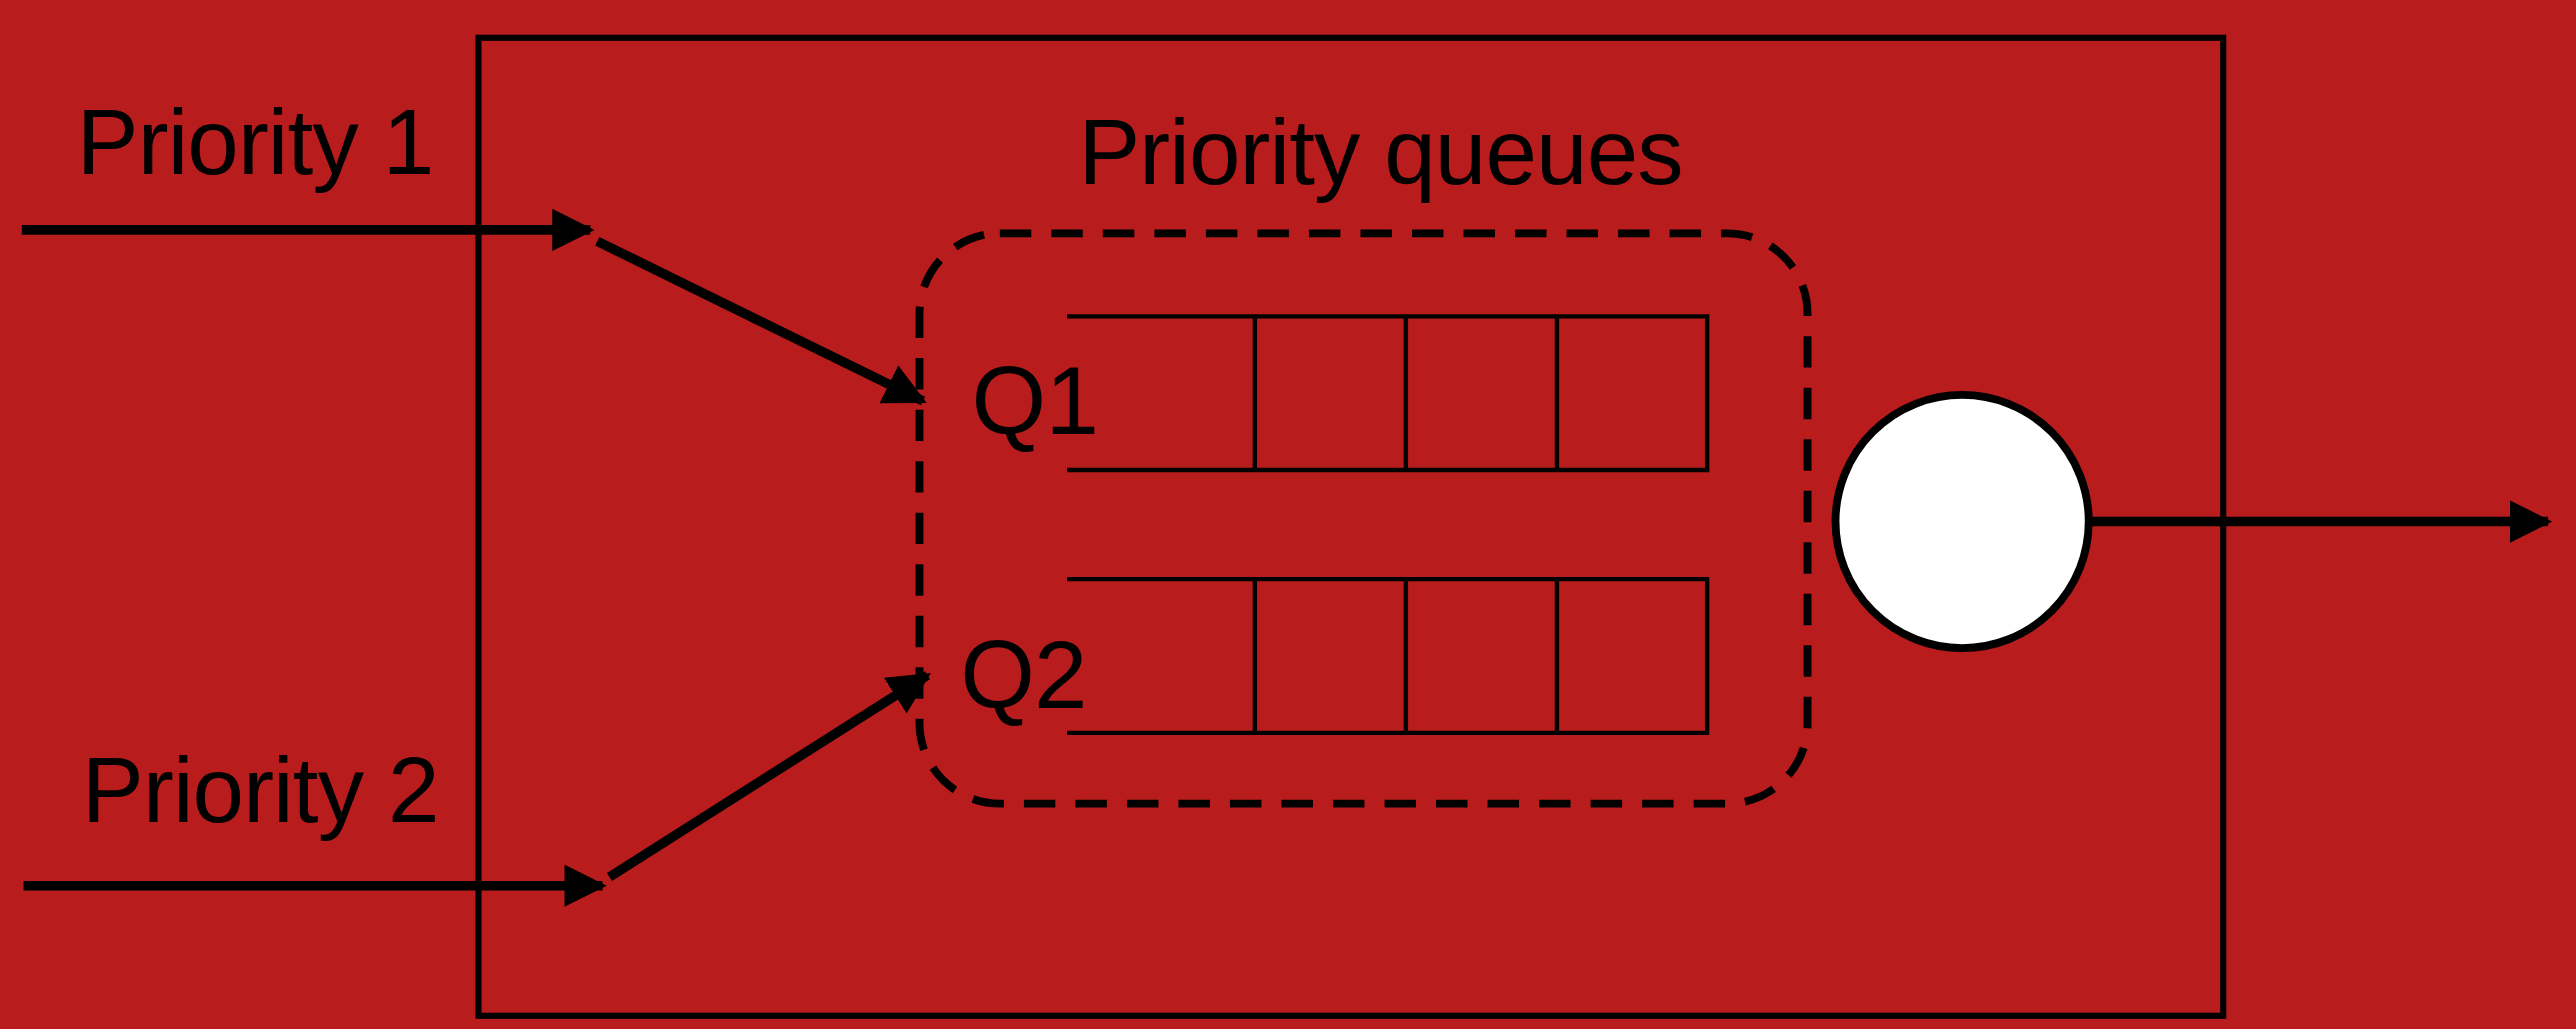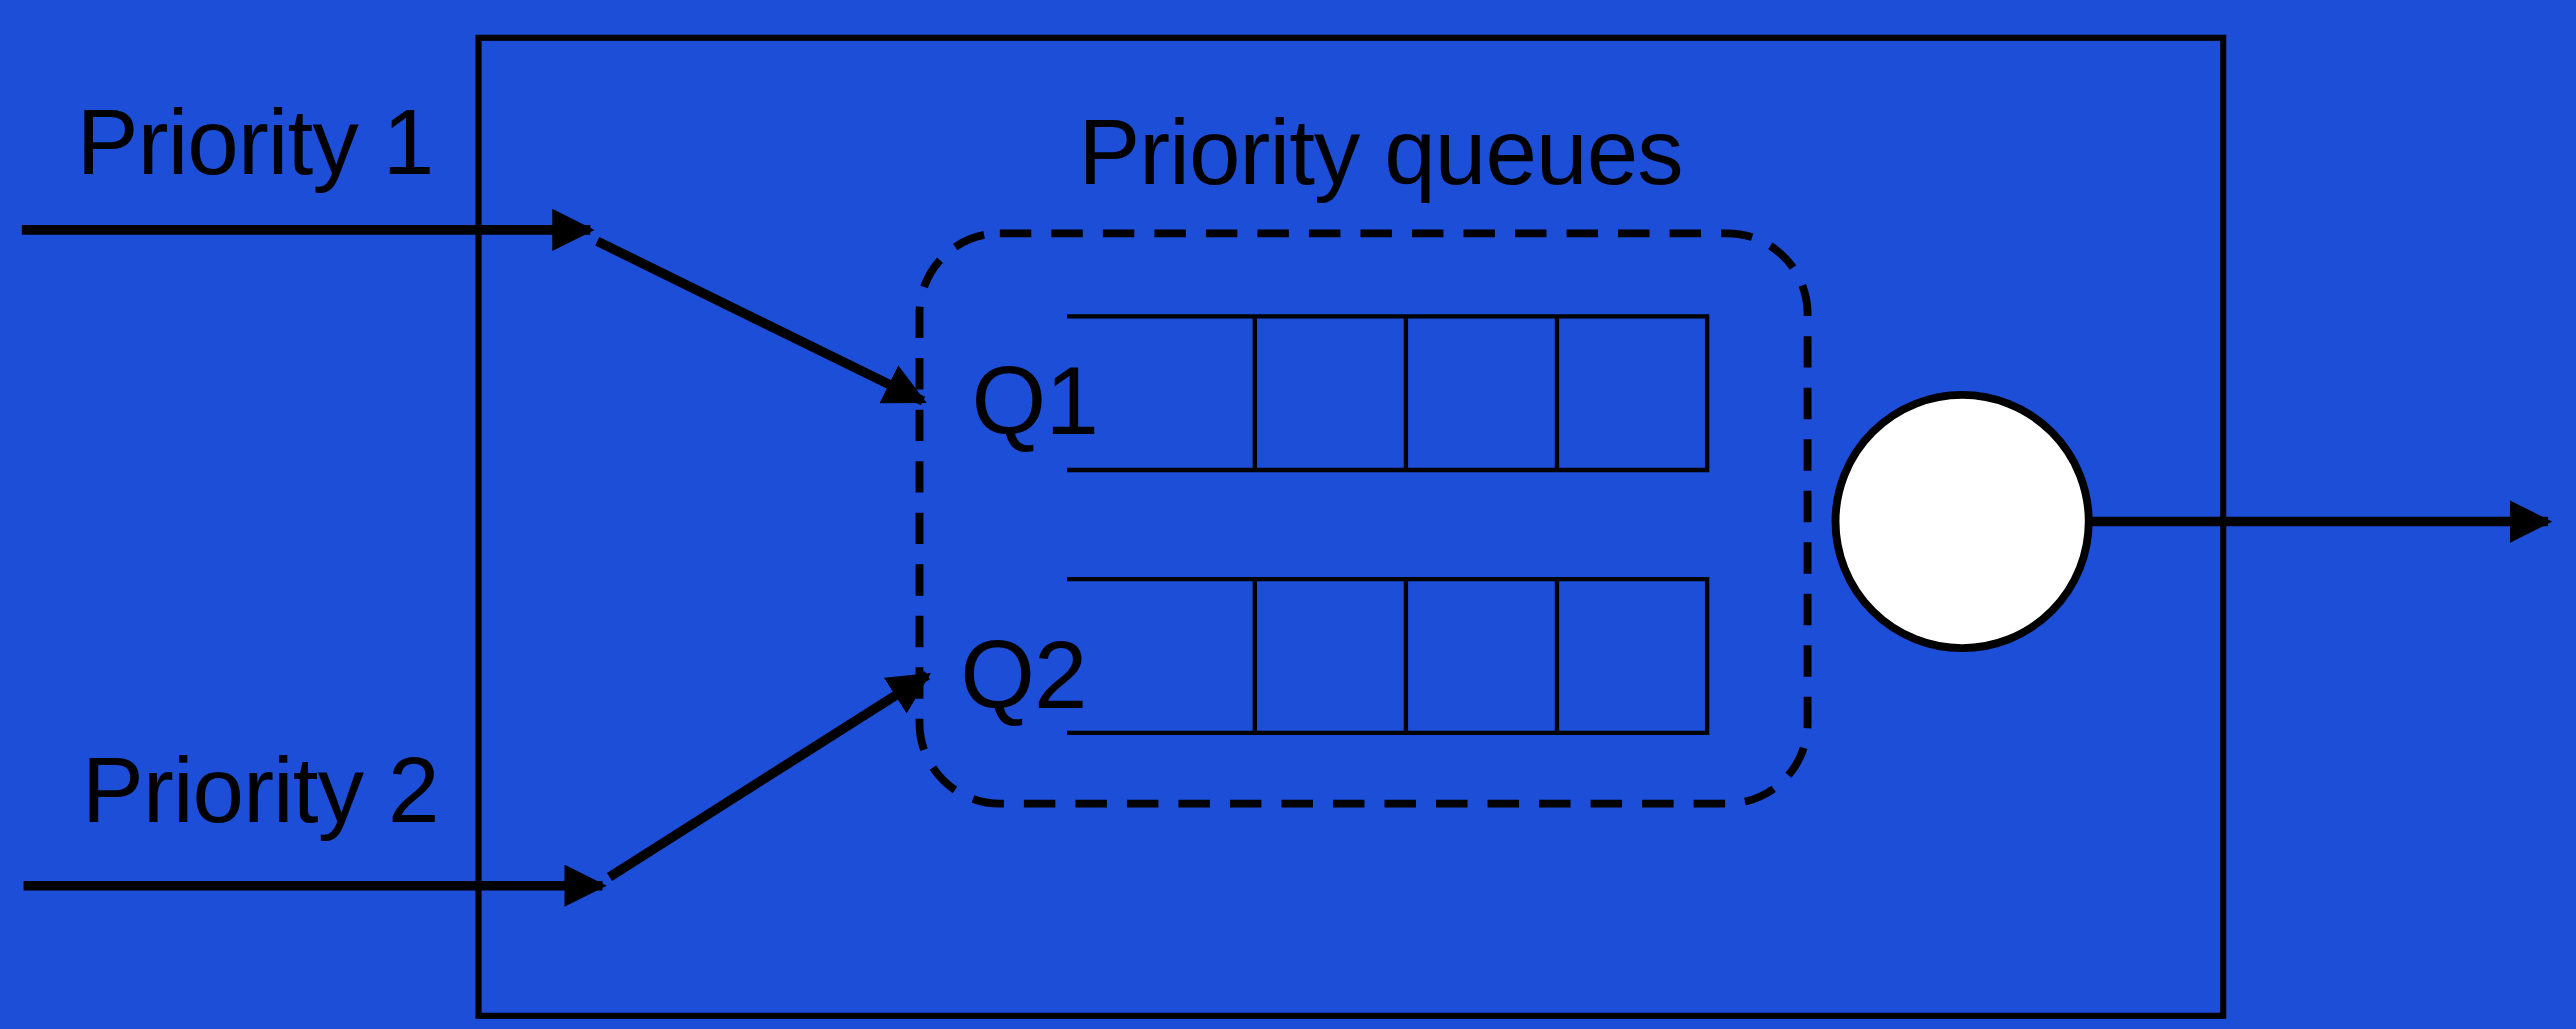--- a/index.html
+++ b/index.html
@@ -7,21 +7,21 @@
     padding: 0;
     background: #ffffff;
     width: 2576px;
     height: 1030px;
     overflow: hidden;
   }
   .diagram-stage {
     position: relative;
     width: 2576px;
     height: 1030px;
-    background: #1d4ed8;
+    background: #b91c1c;
   }
   svg {
     display: block;
   }
   text {
     font-family: "Liberation Sans", "DejaVu Sans", sans-serif;
     fill: #000000;
   }
   .label-large {
     font-size: 106px;

